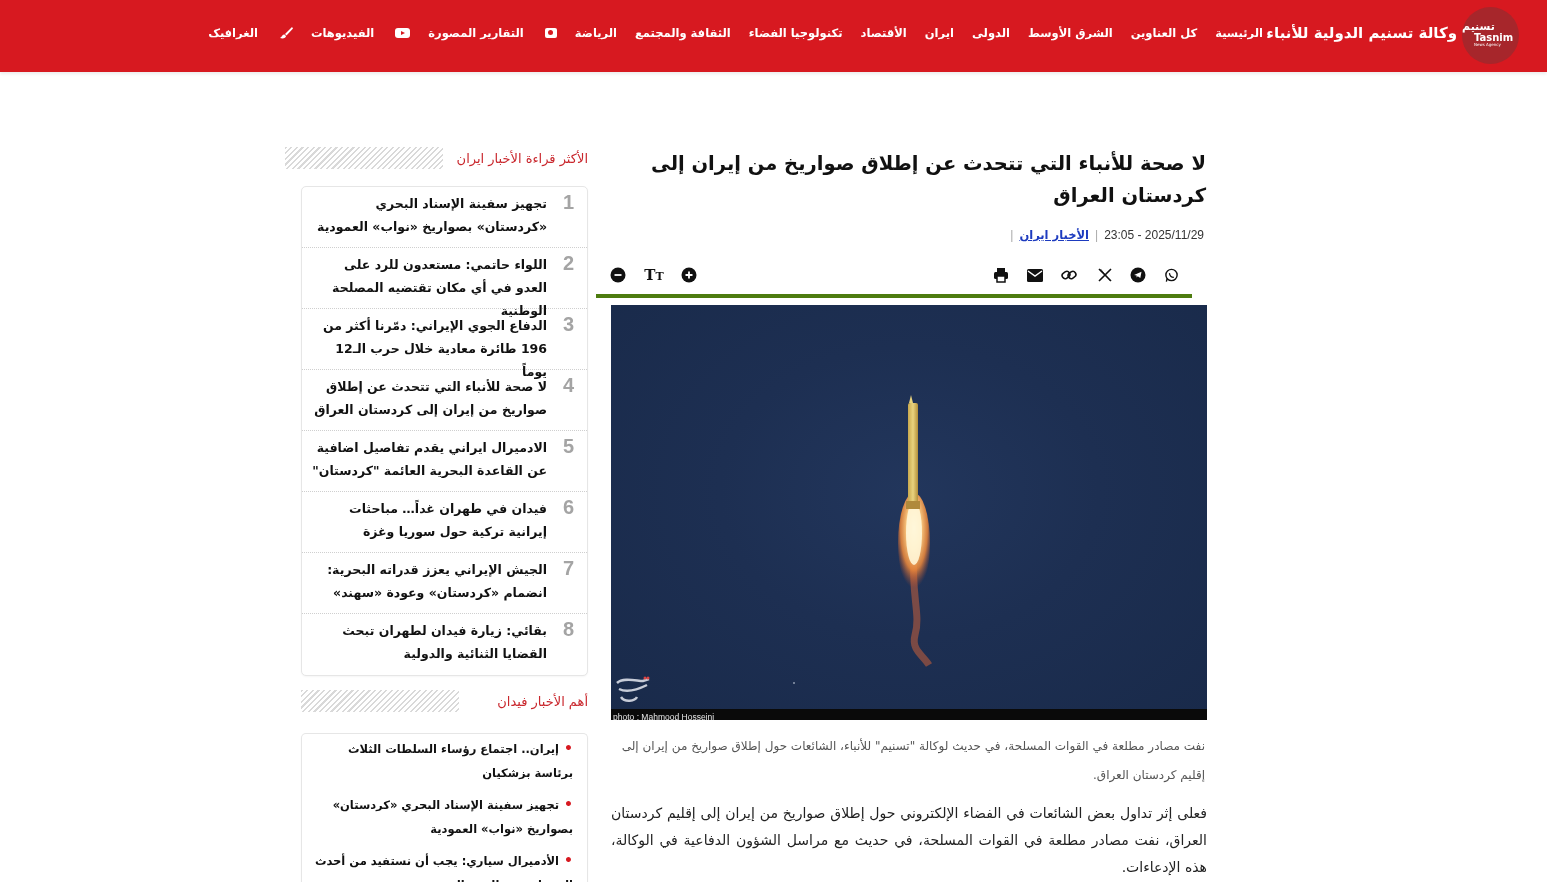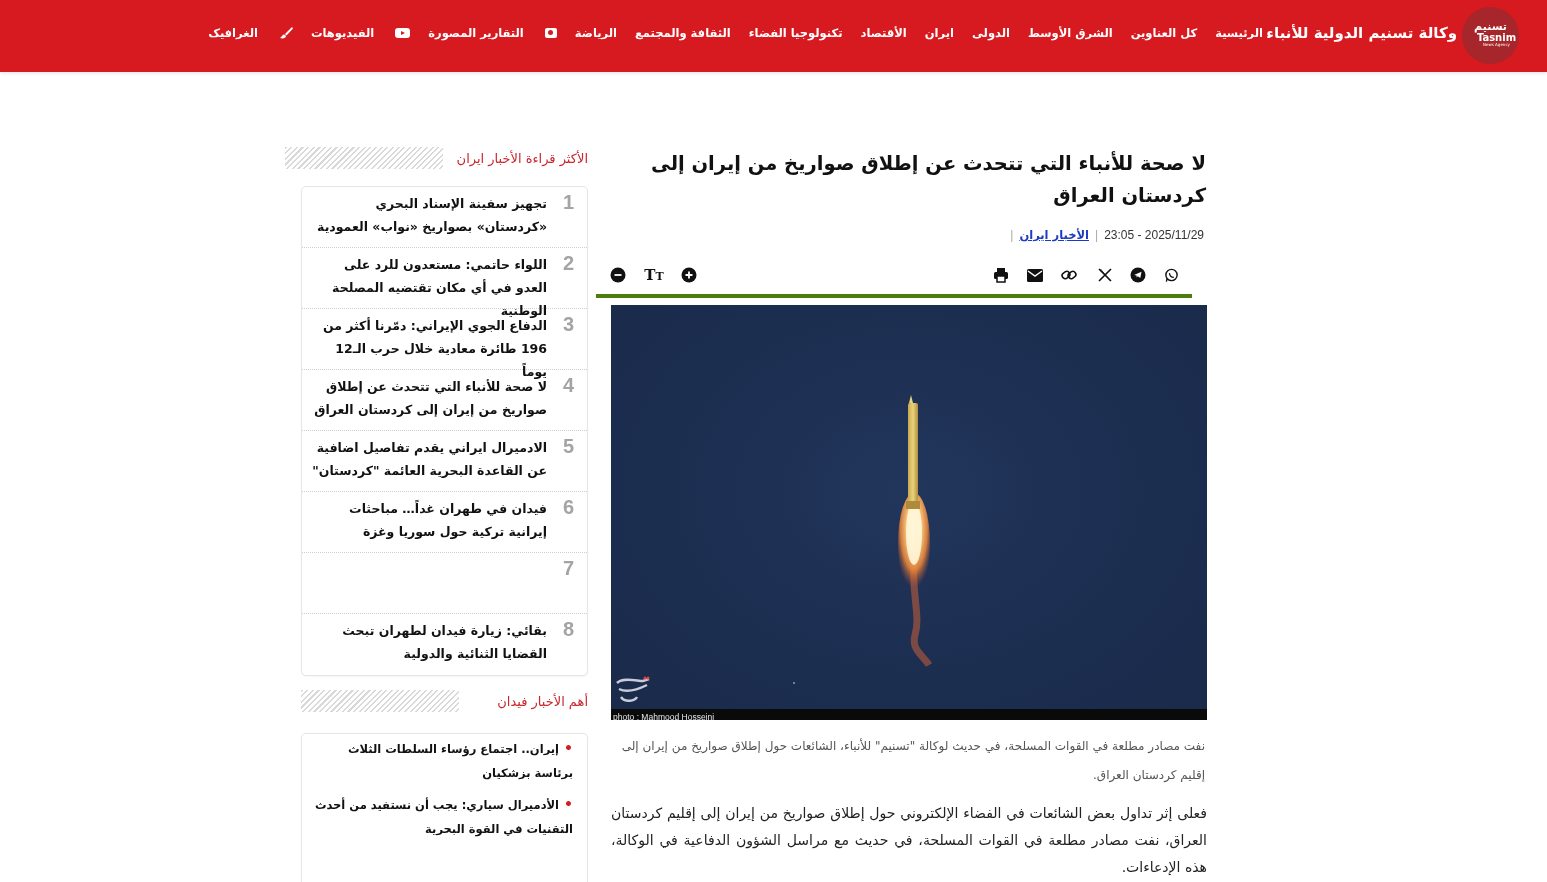--- a/index.html
+++ b/index.html
@@ -8,21 +8,21 @@
 
     
     .topbar {
       position: absolute; left: 0; top: 0; width: 1547px; height: 72px;
       background: #d71920;
       box-shadow: 0 2px 3px rgba(0,0,0,0.08);
     }
     .logo-circle {
       position: absolute; left: 1462px; top: 7px; width: 57px; height: 57px;
       border-radius: 50%; background: #a7262b;
-      display: flex; align-items: center; justify-content: center; flex-direction: column;
+      display: flex; justify-content: center; flex-direction: column;
     }
     .logo-circle .glyph { color: #fff; font-size: 24px; font-weight: bold; line-height: 24px; margin-top: -4px; }
     .logo-circle .latin { color: #fff; font-size: 10px; font-weight: bold; line-height: 8px; margin-left: 12px; }
     .logo-circle .latin2 { color: #fff; font-size: 4px; line-height: 5px; margin-left: 12px; }
     .brand-name {
       position: absolute; right: 90px; top: 24px; direction: rtl;
       color: #fff; font-size: 15px; font-weight: bold; white-space: nowrap;
     }
     .nav {
       position: absolute; right: 284px; top: 26px; direction: rtl;
@@ -313,32 +313,36 @@
   <div class="mr-item">
     <span class="mr-num">5</span>
     <span class="mr-text">الادميرال ايراني يقدم تفاصيل اضافية عن القاعدة البحرية العائمة "كردستان"</span>
   </div>
   <div class="mr-item">
     <span class="mr-num">6</span>
     <span class="mr-text">فيدان في طهران غداً… مباحثات إيرانية تركية حول سوريا وغزة</span>
   </div>
   <div class="mr-item">
     <span class="mr-num">7</span>
+    <span class="mr-text">الجيش الإيراني يعزز قدراته البحرية: انضمام «كردستان» وعودة «سهند»</span>
   </div>
   <div class="mr-item">
     <span class="mr-num">8</span>
     <span class="mr-text">بقائي: زيارة فيدان لطهران تبحث القضايا الثنائية والدولية</span>
   </div>
 </div>
 
 <div class="sec-head" style="top:689px;">
   <span class="label">أهم الأخبار فيدان</span>
   <span class="hatch"></span>
 </div>
 
 <div class="card top-news">
   <div class="tn-item" style="padding-top:2px;">
     <span class="dot">•</span><span>إيران.. اجتماع رؤساء السلطات الثلاث برئاسة بزشكيان</span>
   </div>
   <div class="tn-item" style="padding-top:7px;">
+    <span class="dot">•</span><span>تجهيز سفينة الإسناد البحري «كردستان» بصواريخ «نواب» العمودية</span>
+  </div>
+  <div class="tn-item" style="padding-top:7px;">
     <span class="dot">•</span><span>الأدميرال سياري: يجب أن نستفيد من أحدث التقنيات في القوة البحرية</span>
   </div>
 </div>
 
 </body></html>

